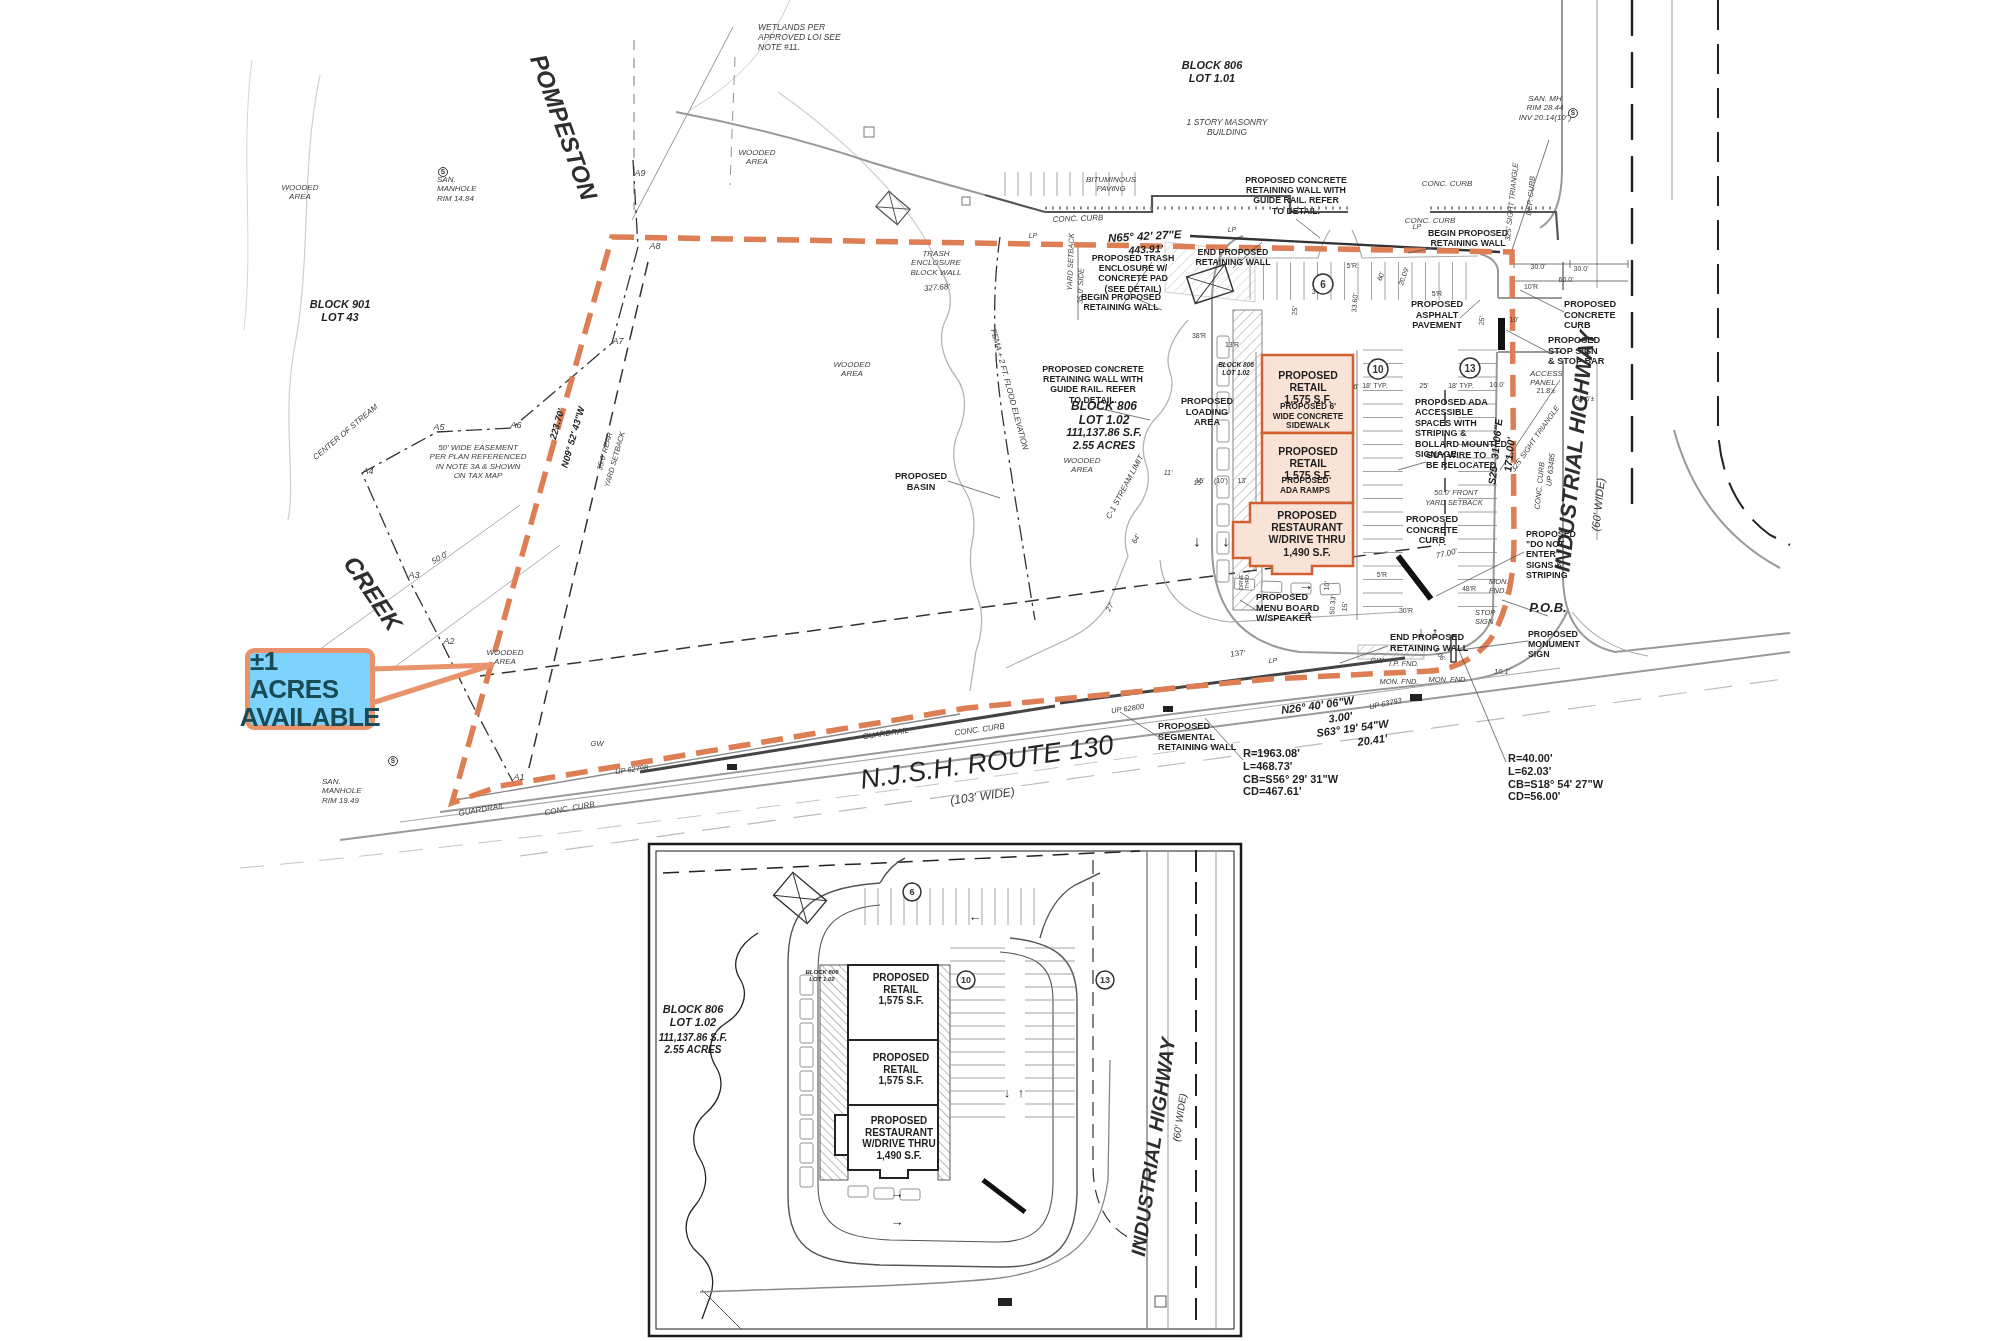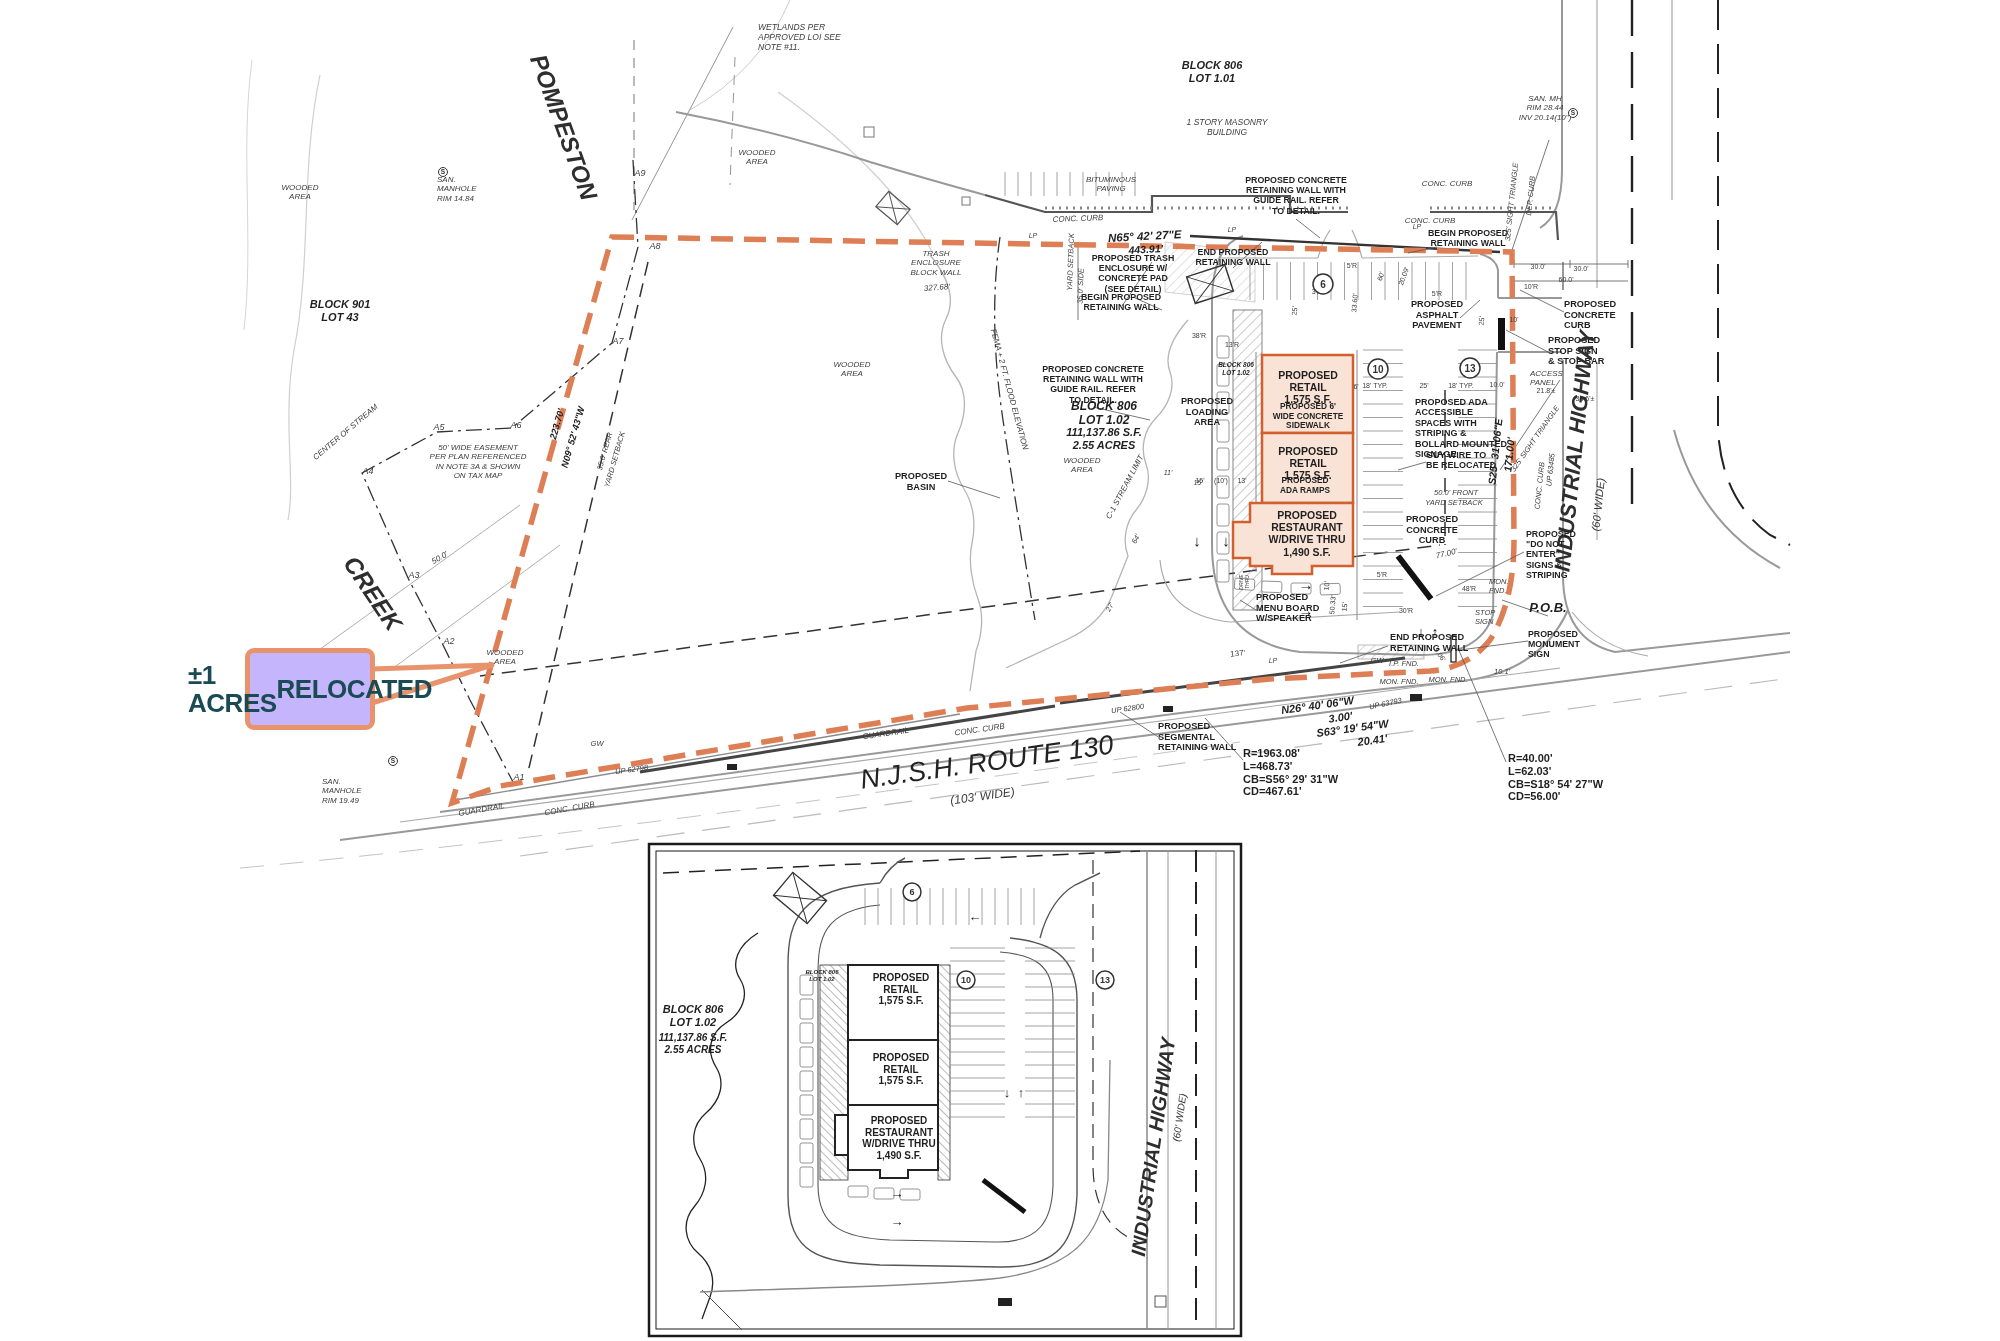--- a/index.html
+++ b/index.html
@@ -2,22 +2,22 @@
 <html style="--c-boundary: #dd7e55; --c-bld-fill: #f9e2d6; --c-bld-stroke: #d2602f; --c-callout-text: #1a4a54; --c-callout-border: #e8936b;"><head>
 <meta charset="utf-8">
 <style>
   html,body{margin:0;padding:0;background:#fff;}
   .stage{position:relative;width:1807px;height:1341px;background:#fff;overflow:hidden;
          font-family:"Liberation Sans",sans-serif;}
   svg{position:absolute;left:0;top:0;}
   svg text{font-family:"Liberation Sans",sans-serif;}
   .thin path{fill:none;}
   .callout{position:absolute;left:245px;top:648px;width:130px;height:82px;box-sizing:border-box;
-    background:#c4b5fd;border:5px solid var(--c-callout-border,#e8936b);border-radius:9px;
-    display:flex;flex-direction:row;align-items:center;justify-content:center;
+    background:#7dd3fc;border:5px solid var(--c-callout-border,#e8936b);border-radius:9px;
+    display:flex;flex-direction:column;align-items:center;justify-content:center;
     color:var(--c-callout-text,#1a4a54);font-weight:bold;font-size:26px;line-height:1.08;
     letter-spacing:-0.5px;font-family:"Liberation Sans",sans-serif;}
   .boundary{fill:none;stroke:var(--c-boundary,#dd7e55);stroke-width:5.5;stroke-dasharray:22 11;}
   .bld{fill:var(--c-bld-fill,#f9e2d6);stroke:var(--c-bld-stroke,#d2602f);stroke-width:2.5;}
   .ibld{fill:#fff;stroke:#222;stroke-width:2;}
   .curb{fill:none;stroke:#999;stroke-width:2;}
   .curbL{fill:none;stroke:#aaa;stroke-width:1.2;}
   .wall{fill:none;stroke:#444;stroke-width:3;}
   .ldr{fill:none;stroke:#555;stroke-width:0.8;}
   .dashblk{fill:none;stroke:#333;stroke-width:1.5;stroke-dasharray:14 8;}
@@ -459,15 +459,15 @@
           <g>
             <circle cx="1105" cy="980" r="9" fill="#fff" stroke="#333" stroke-width="1.5"></circle>
             <text x="1105" y="983.42" text-anchor="middle" font-size="9" font-weight="bold" fill="#333">13</text>
           </g>
         </g>
   </g>
 </svg>
 
 <div class="callout">
   <span>±1 ACRES</span>
-  <span>RELOCATED</span>
+  <span>AVAILABLE</span>
 </div>
 </div>
 
 </body></html>

